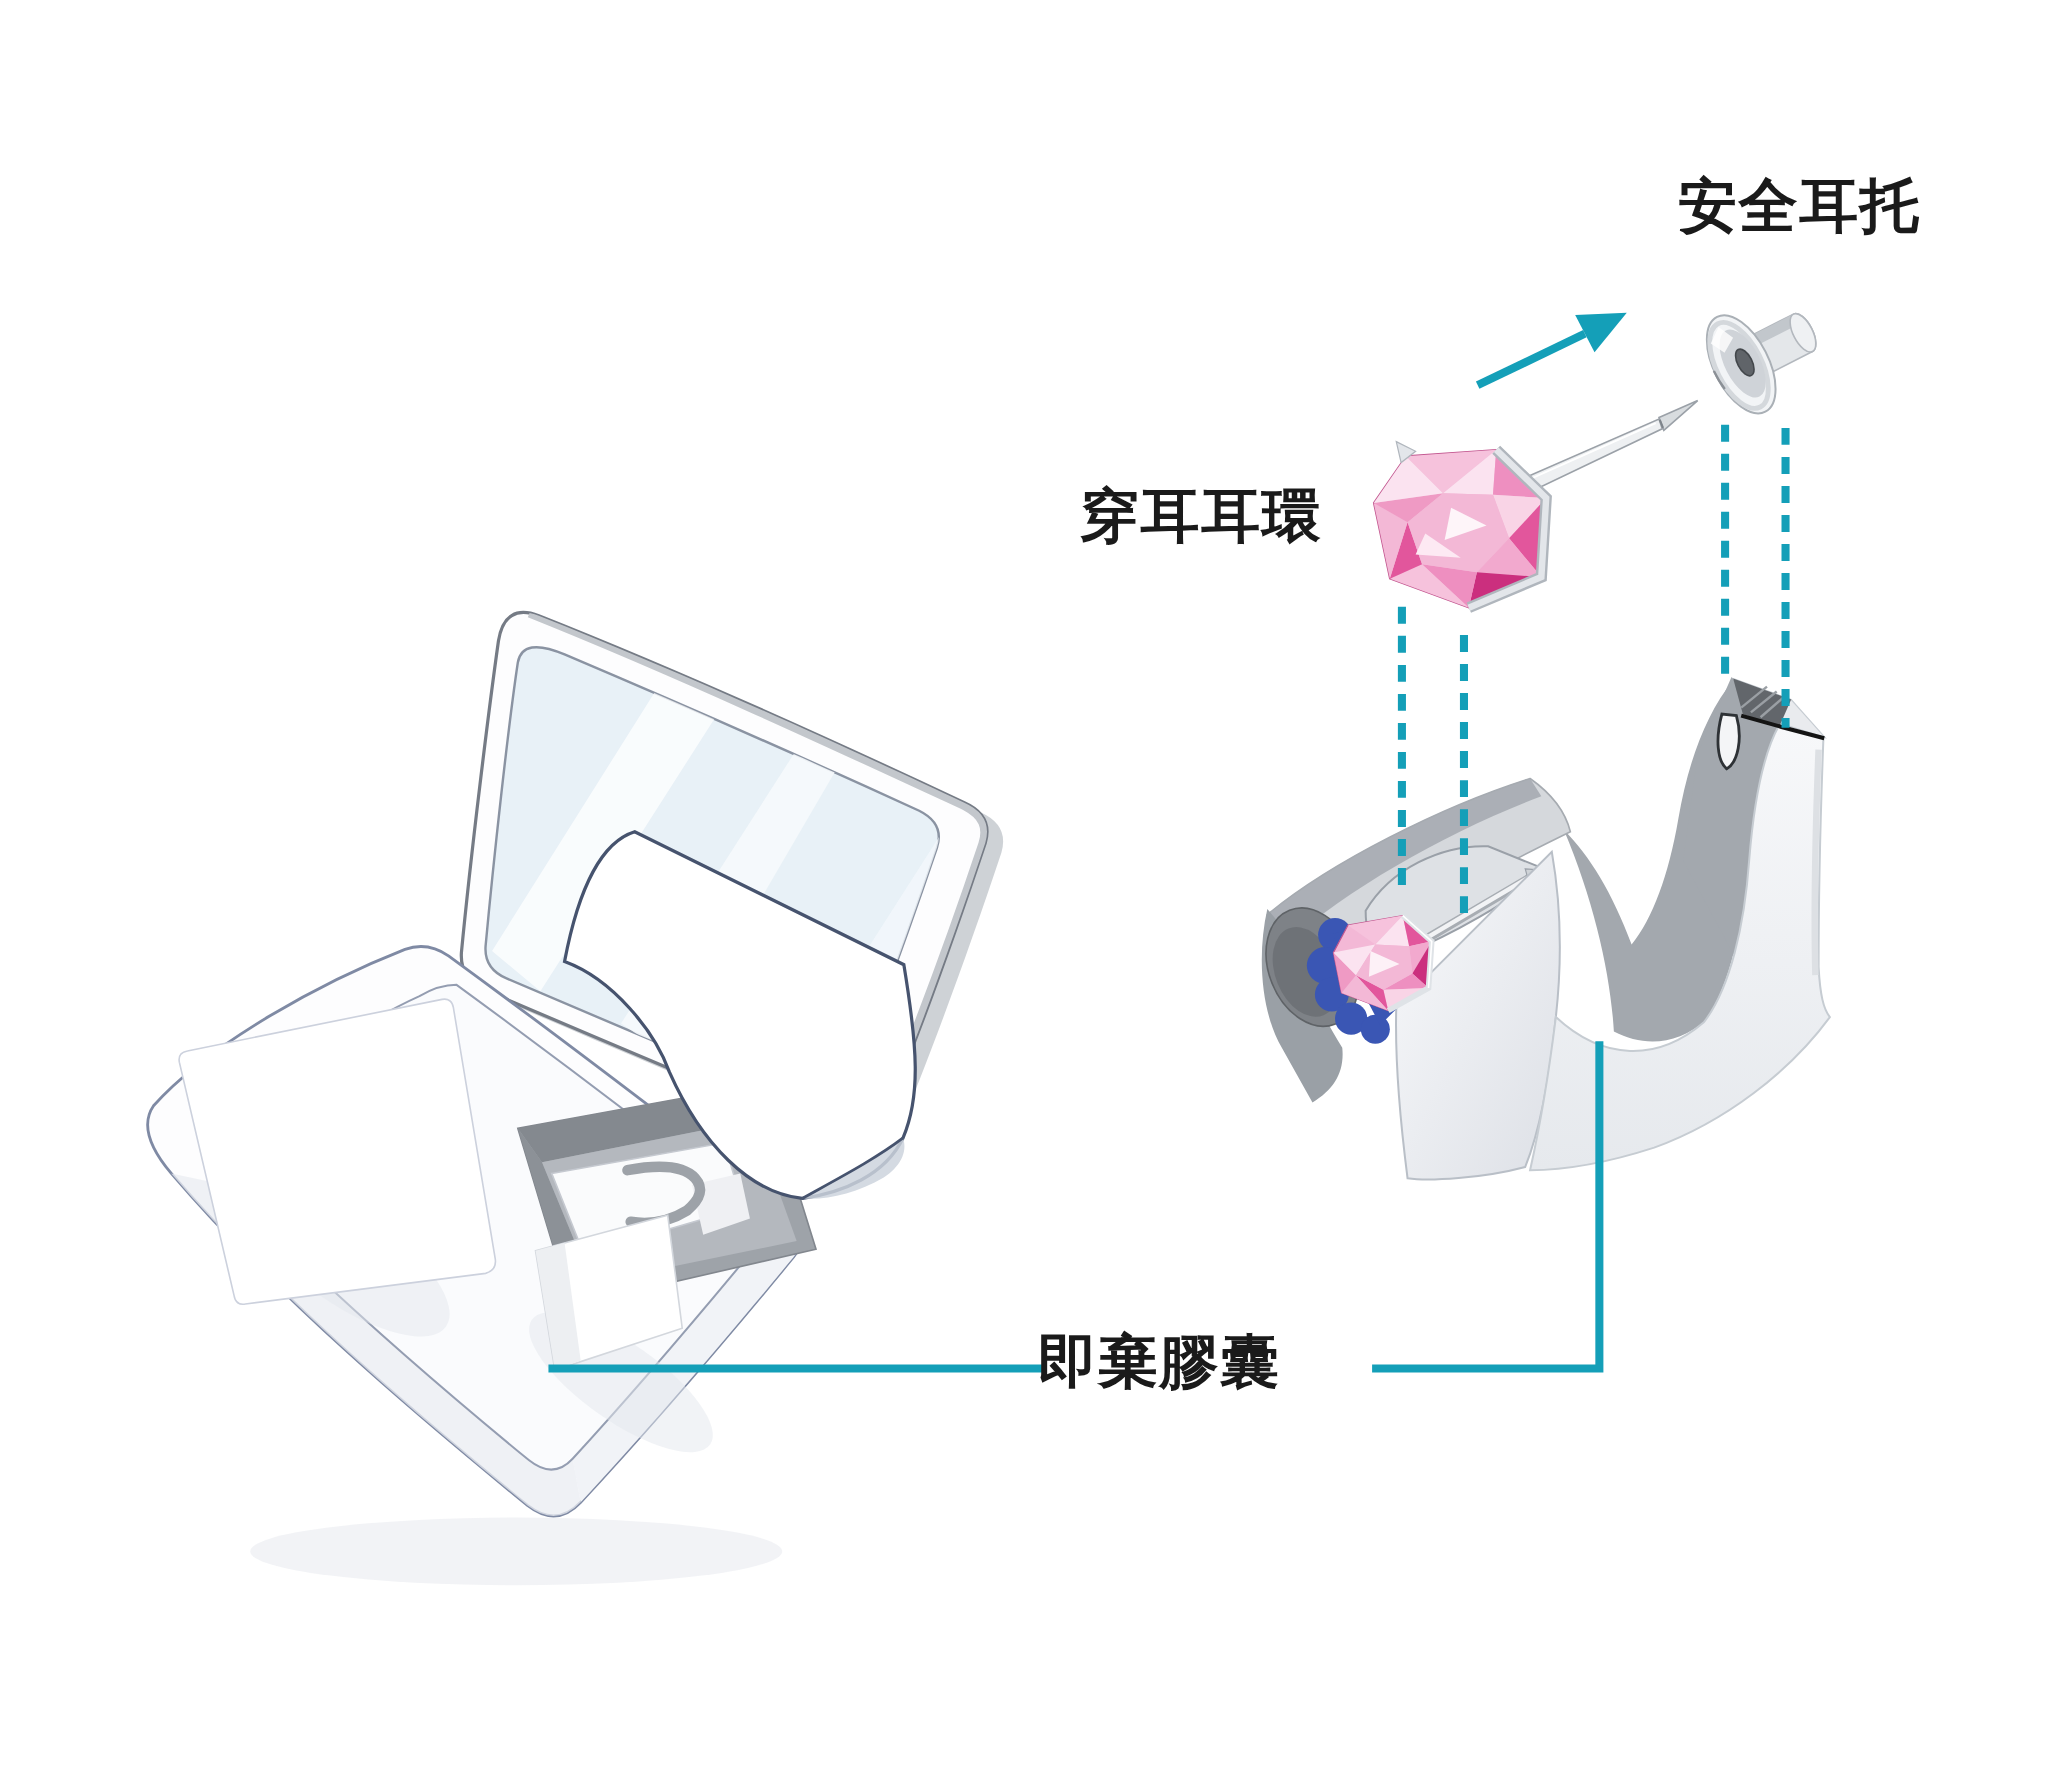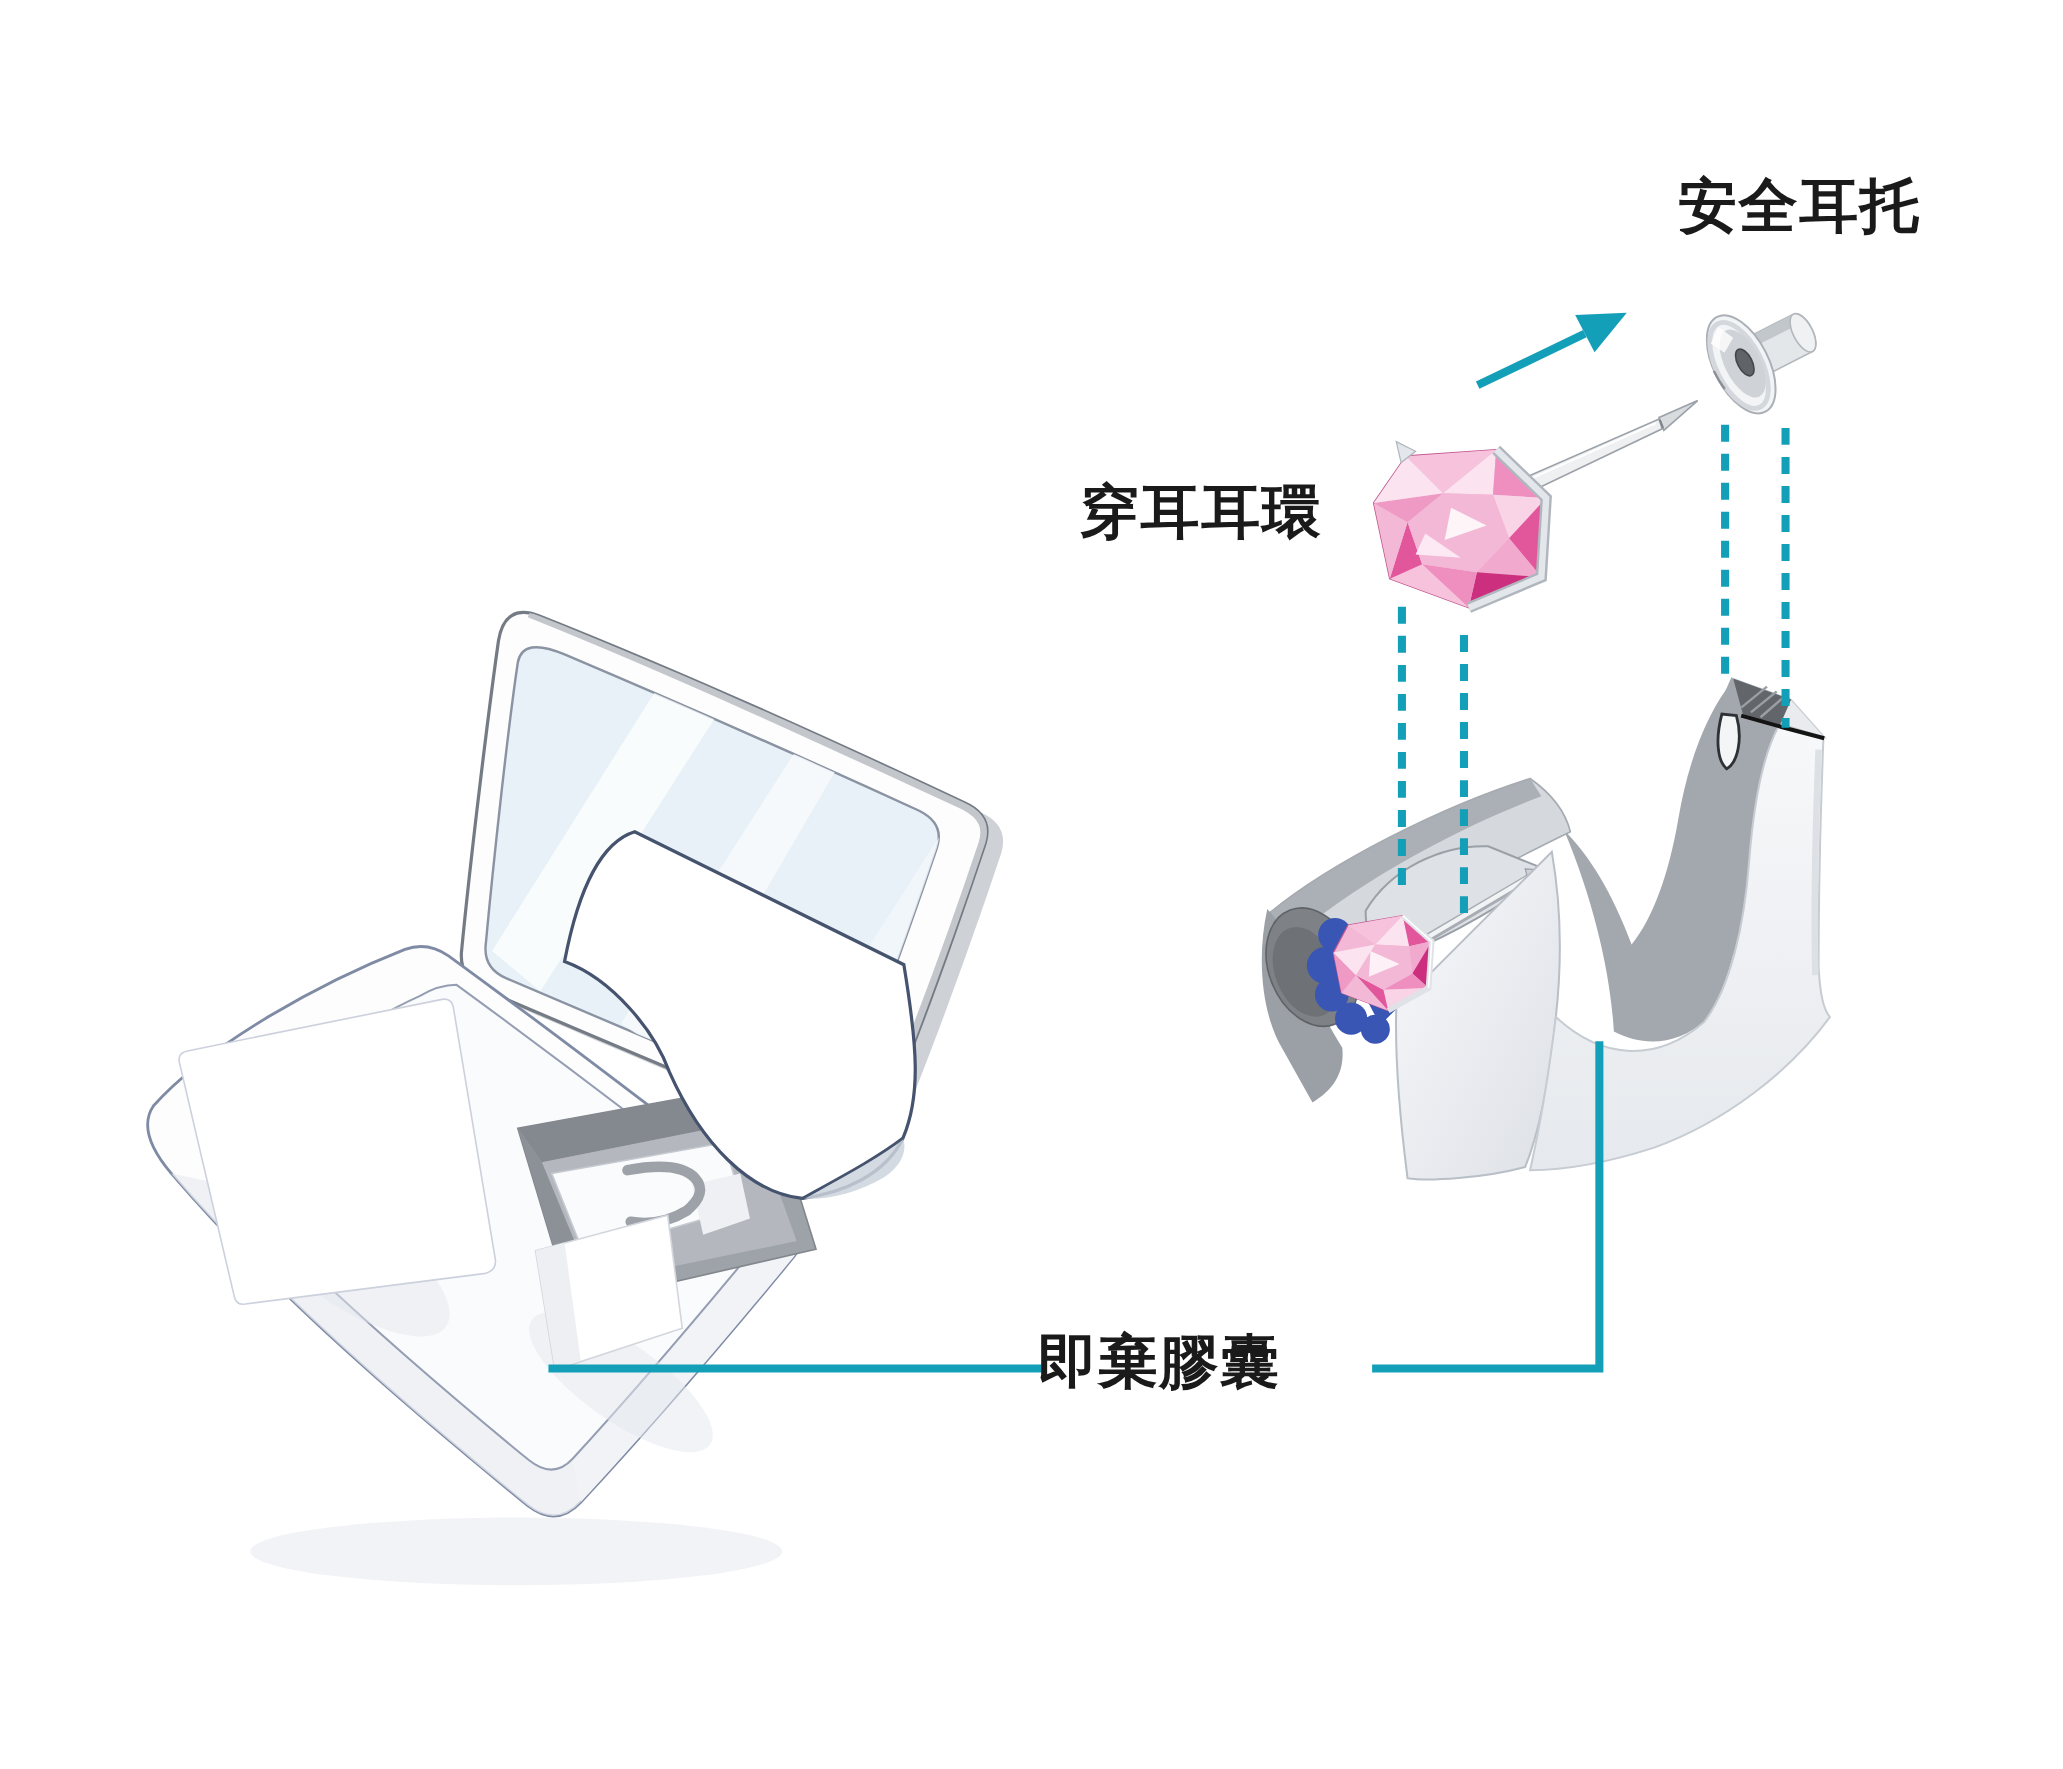--- a/index.html
+++ b/index.html
@@ -15,21 +15,21 @@
     position:absolute;
     font-size:59px;
     font-weight:700;
     letter-spacing:1.6px;
     color:var(--c-ink,#1a1a1a);
     white-space:nowrap;
     line-height:1;
     text-align:right;
   }
   #label-safety-back{left:1678px;top:177px;}
-  #label-earring{left:1080px;top:487px;font-family:Liberation Mono, monospace;}
+  #label-earring{left:1080px;top:487px;}
   #label-capsule{left:1038px;top:1333px;}
   .teal-stroke{stroke:var(--c-accent_teal,#149fb8);}
   .teal-fill{fill:var(--c-accent_teal,#149fb8);}
   .blue-fill{fill:var(--c-holder_blue,#3a56b4);}
 </style>
 </head>
 <body>
 
 <div id="stage">
 

